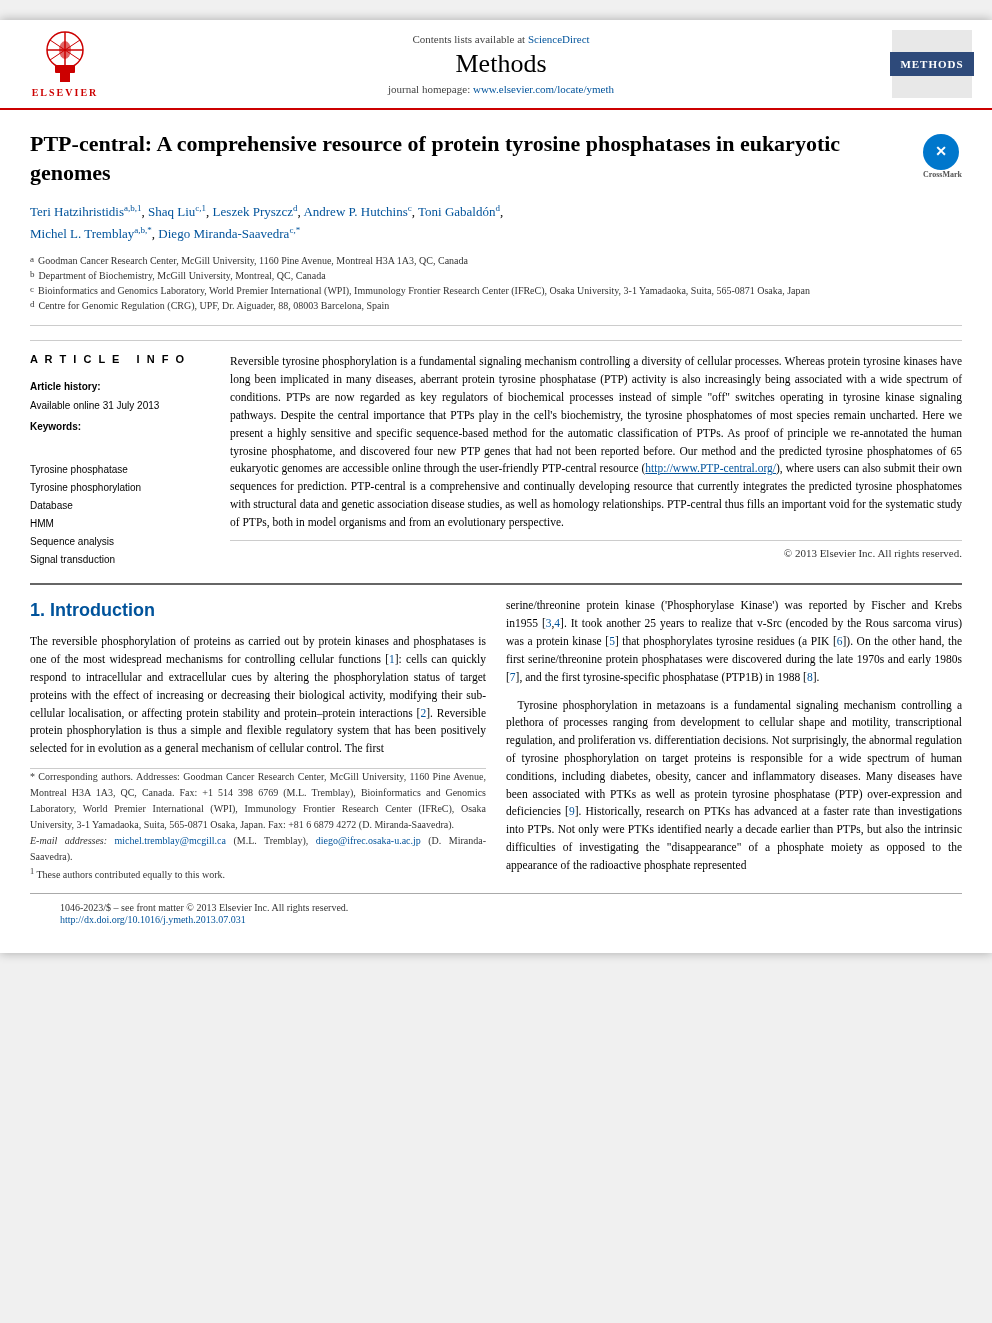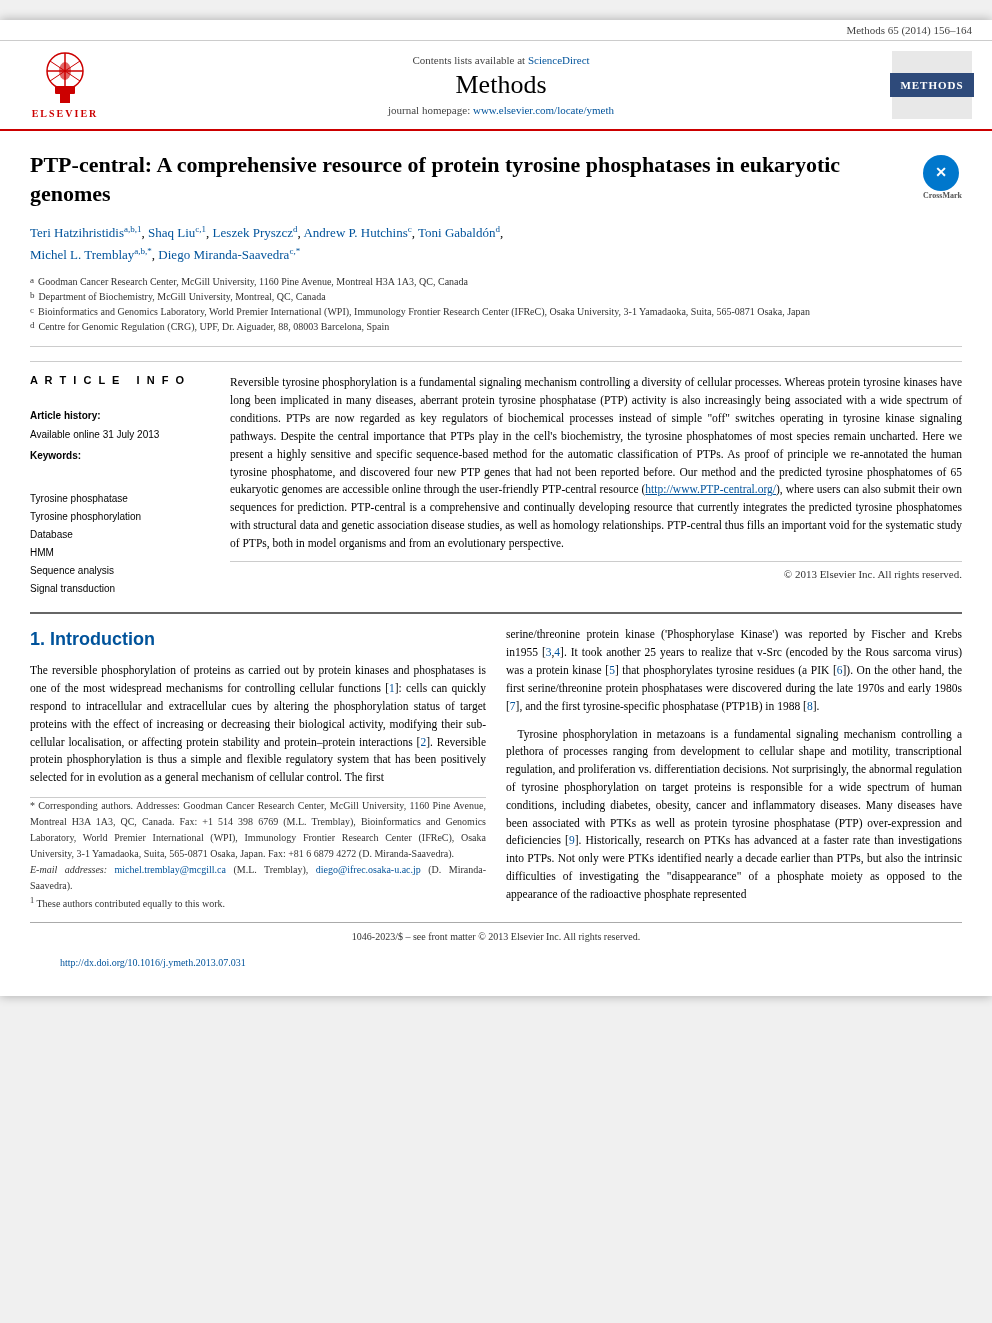--- a/index.html
+++ b/index.html
@@ -177,21 +177,21 @@
       min-width: 180px;
     }
     .col-right {
       flex: 1;
     }
     .section-title {
       font-size: 11px;
       font-weight: bold;
       letter-spacing: 2px;
       color: #000;
-      margin-bottom: 24px;
+      margin-bottom: 16px;
       font-family: Arial, sans-serif;
     }
     .article-info-label {
       font-size: 10px;
       font-weight: bold;
       color: #000;
       font-family: Arial, sans-serif;
     }
     .article-info-value {
       font-size: 10px;
@@ -264,42 +264,39 @@
     .ref-link { color: #00539b; text-decoration: none; }
 
     
     .page-footer {
       border-top: 1px solid #aaa;
       padding: 8px 30px;
       font-size: 10px;
       color: #333;
       margin-top: 8px;
     }
-    .footer-issn { margin-bottom: 15px; text-align: center; }
+    .footer-issn { margin-bottom: 1px; }
     .footer-doi { color: #00539b; }
 
     
     .footnotes {
       font-size: 10px;
       color: #333;
       line-height: 1.6;
       border-top: 1px solid #ccc;
       padding-top: 0;
       margin-top: 8px;
     }
     .footnote-star { color: #333; }
   </style>
 </head>
 <body>
 
 <div class="page">
 
-  <div class="top-bar">
-    <span>Methods 65 (2014) 156–164</span>
-  </div>
 
   <div class="journal-header">
 
     <div class="elsevier-logo">
       <svg class="elsevier-tree" viewBox="0 0 70 55">
 
         <rect x="30" y="40" width="10" height="12" fill="#c00"></rect>
         <rect x="25" y="35" width="20" height="8" fill="#c00" rx="1"></rect>
 
         <ellipse cx="35" cy="20" rx="18" ry="18" fill="none" stroke="#c00" stroke-width="1.5"></ellipse>

